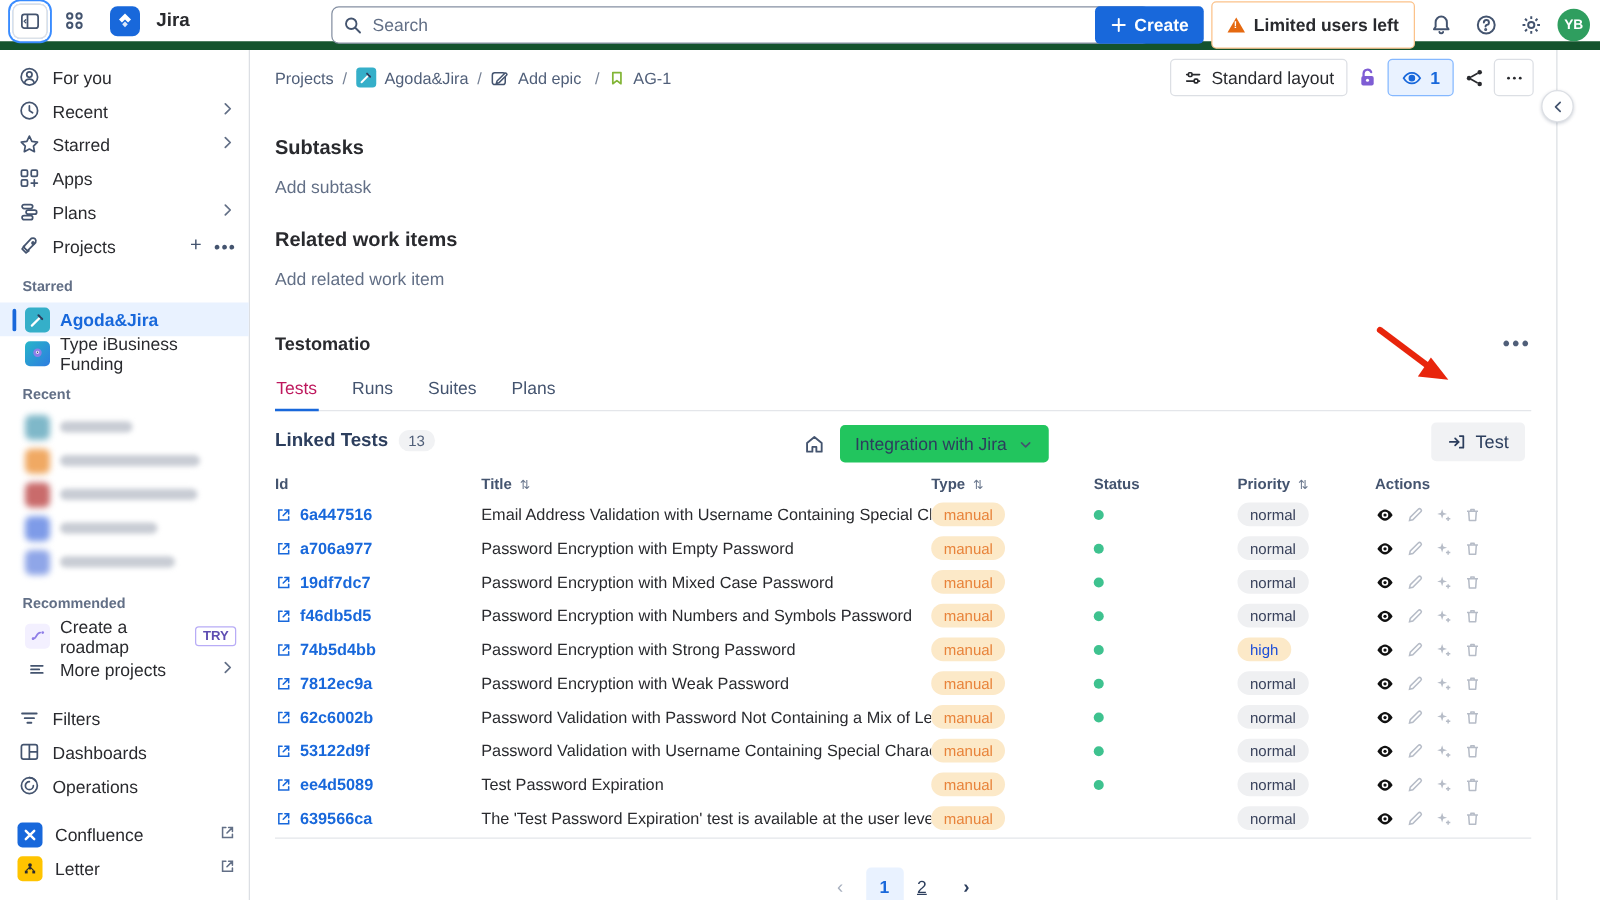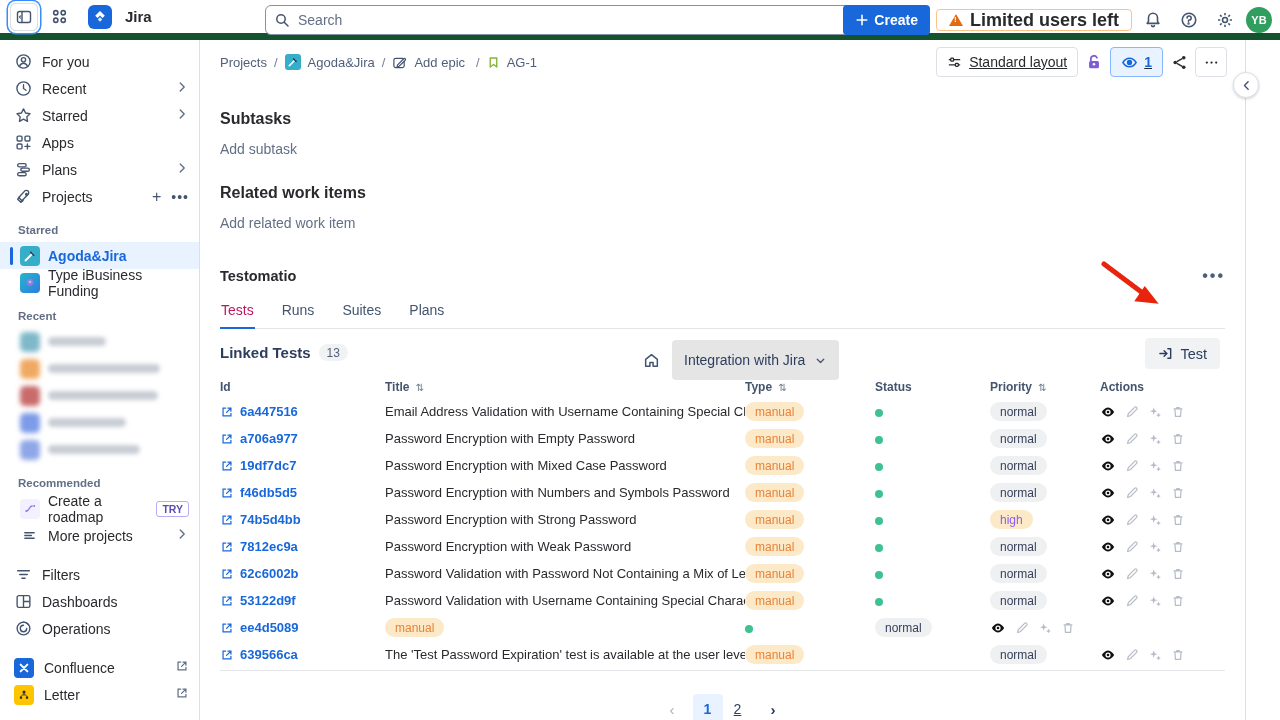--- a/index.html
+++ b/index.html
@@ -18,22 +18,22 @@
     align-items:center; justify-content:center; margin-left:8px; }
   .jira-name { font-weight:700; font-size:15px; margin-left:7px; }
   .search-wrap { position:absolute; left:265px; top:5px; width:655px; height:30px; }
   .search-input { width:100%; height:100%; border:1px solid #8590A2; border-radius:6px;
     padding:0 10px 0 32px; font-size:14px; color:#292A2E; background:#fff; outline:none; }
   .search-input::placeholder { color:#626F86; }
   .search-icon { position:absolute; left:9px; top:7px; color:#44546F; }
   .tb-right { position:absolute; right:8px; top:0; height:40px; display:flex; align-items:center; gap:6px; }
   .create-btn { background:#1868DB; color:#fff; border:none; border-radius:4px; height:30px;
     padding:0 12px; font-size:14px; font-weight:600; display:flex; align-items:center; gap:5px; cursor:pointer; }
-  .limited-btn { background:#fff; border:1.5px solid #FBC28A; border-radius:4px; height:22px;
-    padding:0 12px; font-size:18px; font-weight:600; color:#292A2E; display:flex; align-items:center; gap:7px; cursor:pointer; }
+  .limited-btn { background:#fff; border:1.5px solid #FBC28A; border-radius:4px; height:38px;
+    padding:0 12px; font-size:14px; font-weight:600; color:#292A2E; display:flex; align-items:center; gap:7px; cursor:pointer; }
   .warn-tri { width:0; height:0; border-left:7px solid transparent; border-right:7px solid transparent;
     border-bottom:12px solid #E56910; position:relative; }
   .warn-tri:after { content:"!"; position:absolute; left:-2px; top:1px; color:#fff; font-size:8px; font-weight:700; }
   .avatar { width:26px; height:26px; border-radius:50%; background:#2F9E5F; color:#fff; font-size:11px;
     font-weight:700; display:flex; align-items:center; justify-content:center; cursor:pointer; }
 
   
   .sidebar { position:absolute; top:40px; left:0; bottom:0; width:200px; background:#fff;
     border-right:1px solid #DCDFE4; padding-top:8px; font-size:14px; color:#292A2E; }
   .side-item { display:flex; align-items:center; height:27px; padding:0 10px 0 14px; gap:10px; cursor:pointer; position:relative; }
@@ -58,21 +58,21 @@
   .rail-fab { position:absolute; top:32px; left:-13px; width:26px; height:26px; border-radius:50%;
     background:#fff; border:1px solid #DCDFE4; box-shadow:0 1px 3px rgba(9,30,66,.2); display:flex;
     align-items:center; justify-content:center; color:#44546F; cursor:pointer; }
 
   
   .main { position:absolute; top:40px; left:200px; right:35px; bottom:0; background:#fff; overflow:hidden; }
   .content-head { display:flex; align-items:center; height:44px; padding:0 18px 0 20px; }
   .crumb { display:flex; align-items:center; gap:7px; font-size:13px; color:#505F79; }
   .crumb .sep { color:#758195; }
   .crumb-ic { width:16px; height:16px; border-radius:3px; }
-  .head-actions { margin-left:auto; display:flex; align-items:center; gap:1px;text-decoration:underline; }
+  .head-actions { margin-left:auto; display:flex; align-items:center; gap:1px; }
   .btn-outline { display:flex; align-items:center; gap:7px; border:1px solid #DCDFE4; background:#fff;
     border-radius:4px; height:30px; padding:0 10px; font-size:14px; color:#292A2E; cursor:pointer; }
   .watch-btn { display:flex; align-items:center; gap:6px; background:#E9F2FF; border:1px solid #85B8FF;
     border-radius:4px; height:30px; padding:0 10px; color:#1868DB; font-size:14px; font-weight:600; cursor:pointer; }
   .plain-btn { border:none; background:transparent; width:30px; height:30px; border-radius:4px; display:flex;
     align-items:center; justify-content:center; color:#292A2E; cursor:pointer; }
 
   .body-pad { padding:26px 20px 0 20px; }
   .sec-title { font-size:16px; font-weight:700; color:#292A2E; }
   .sec-sub { font-size:14px; color:#626F86; margin-top:13px; }
@@ -82,35 +82,35 @@
   .panel-dots { margin-left:auto; color:#505F79; letter-spacing:2px; font-weight:700; cursor:pointer; }
   .tabs { display:flex; gap:26px; border-bottom:1px solid #E4E6EA; margin-top:13px; }
   .tab { font-size:14px; color:#44546F; padding:4px 1px 9px; cursor:pointer; border-bottom:2px solid transparent; margin-bottom:-1px; }
   .tab.active { color:#be185d; border-bottom-color:#1868DB; font-weight:500; }
 
   .linked-row { position:relative; height:34px; margin-top:9px; }
   .linked-left { position:absolute; left:0; top:6px; display:flex; align-items:center; gap:8px; }
   .linked-title { font-size:15px; font-weight:600; color:#2C3E5D; }
   .count-badge { background:#F1F2F4; border-radius:9px; font-size:12px; color:#505F79; padding:1.5px 8px; }
   .proj-select-wrap { position:absolute; left:423px; top:2px; display:flex; align-items:center; gap:12px; }
-  .proj-select { display:flex; align-items:center; gap:9px; background:#e5e5e5; border:none; border-radius:4px;
-    height:40px; padding:0 12px; font-size:14px; font-weight:500; color:#2C3E5D; cursor:pointer; }
+  .proj-select { display:flex; align-items:center; gap:9px; background:#22c55e; border:none; border-radius:4px;
+    height:30px; padding:0 12px; font-size:14px; font-weight:500; color:#2C3E5D; cursor:pointer; }
   .login-btn { position:absolute; right:5px; top:0; display:flex; align-items:center; gap:7px; background:#F1F2F4;
     border:none; border-radius:4px; height:31px; padding:0 13px; font-size:14.5px; font-weight:500; color:#2C3E5D; cursor:pointer; }
 
   .ttable { margin-top:4px; }
   .trow { display:grid; grid-template-columns:165px 360px 130px 115px 110px auto; align-items:center; height:27px; }
   .thead { height:22px; font-size:12px; font-weight:700; color:#44546F; }
   .thead .sort { font-size:10px; color:#6B788E; margin-left:3px; font-weight:400; }
   .cell-id { display:flex; align-items:center; gap:6px; color:#1868DB; font-weight:600; font-size:13px; cursor:pointer; }
   .cell-title { font-size:13px; color:#292A2E; white-space:nowrap; overflow:hidden; padding-right:6px; }
   .pill { display:inline-block; font-size:12px; border-radius:10px; padding:2.5px 10px; }
   .pill-manual { background:#FCE9C8; color:#E8833A; }
   .pill-normal { background:#EFF0F2; color:#38415B; }
-  .pill-high { background:#FCE9C8; color:#8b5cf6; }
+  .pill-high { background:#FCE9C8; color:#1d4ed8; }
   .dot { width:8px; height:8px; border-radius:50%; background:#3EC28F; display:inline-block; }
   .cell-actions { display:flex; align-items:center; gap:9px; }
   .act { color:#B6BCC7; cursor:pointer; display:flex; }
   .act.eye { color:#111; }
   .table-end { border-bottom:1px solid #E4E6EA; margin-top:2px; }
 
   .pagination { display:flex; align-items:center; justify-content:center; gap:10px; margin-top:23px; font-size:14px; }
   .page-nav { color:#A8B0BF; background:none; border:none; font-size:15px; cursor:pointer; padding:4px 8px; }
   .page-nav.on { color:#2C3E5D; font-weight:700; }
   .page-num { background:none; border:none; font-size:14px; color:#2C3E5D; cursor:pointer;
@@ -847,20 +847,21 @@
     </span>
   </div>
 
   <div class="trow">
     <span class="cell-id">
       <svg width="14" height="14" viewBox="0 0 16 16">
                   <use href="#i-ext"></use>
                 </svg>
       <span class="idtxt">ee4d5089</span>
     </span>
+    <span class="cell-title">Test Password Expiration</span>
     <span><span class="pill pill-manual typetxt">manual</span></span>
     <span class="statuscell"><span class="dot"></span></span>
     <span><span class="pill pill-normal priotxt">normal</span></span>
     <span class="cell-actions">
       <span class="act eye">
         <svg width="16" height="16" viewBox="0 0 16 16" fill="currentColor">
                     <path d="M8 3.5C4.5 3.5 1.9 8 1.9 8S4.5 12.5 8 12.5 14.1 8 14.1 8 11.5 3.5 8 3.5Z"></path>
                     <circle cx="8" cy="8" r="2.6" fill="#fff"></circle>
                     <circle cx="8" cy="8" r="1.3" fill="currentColor"></circle>
                   </svg>

